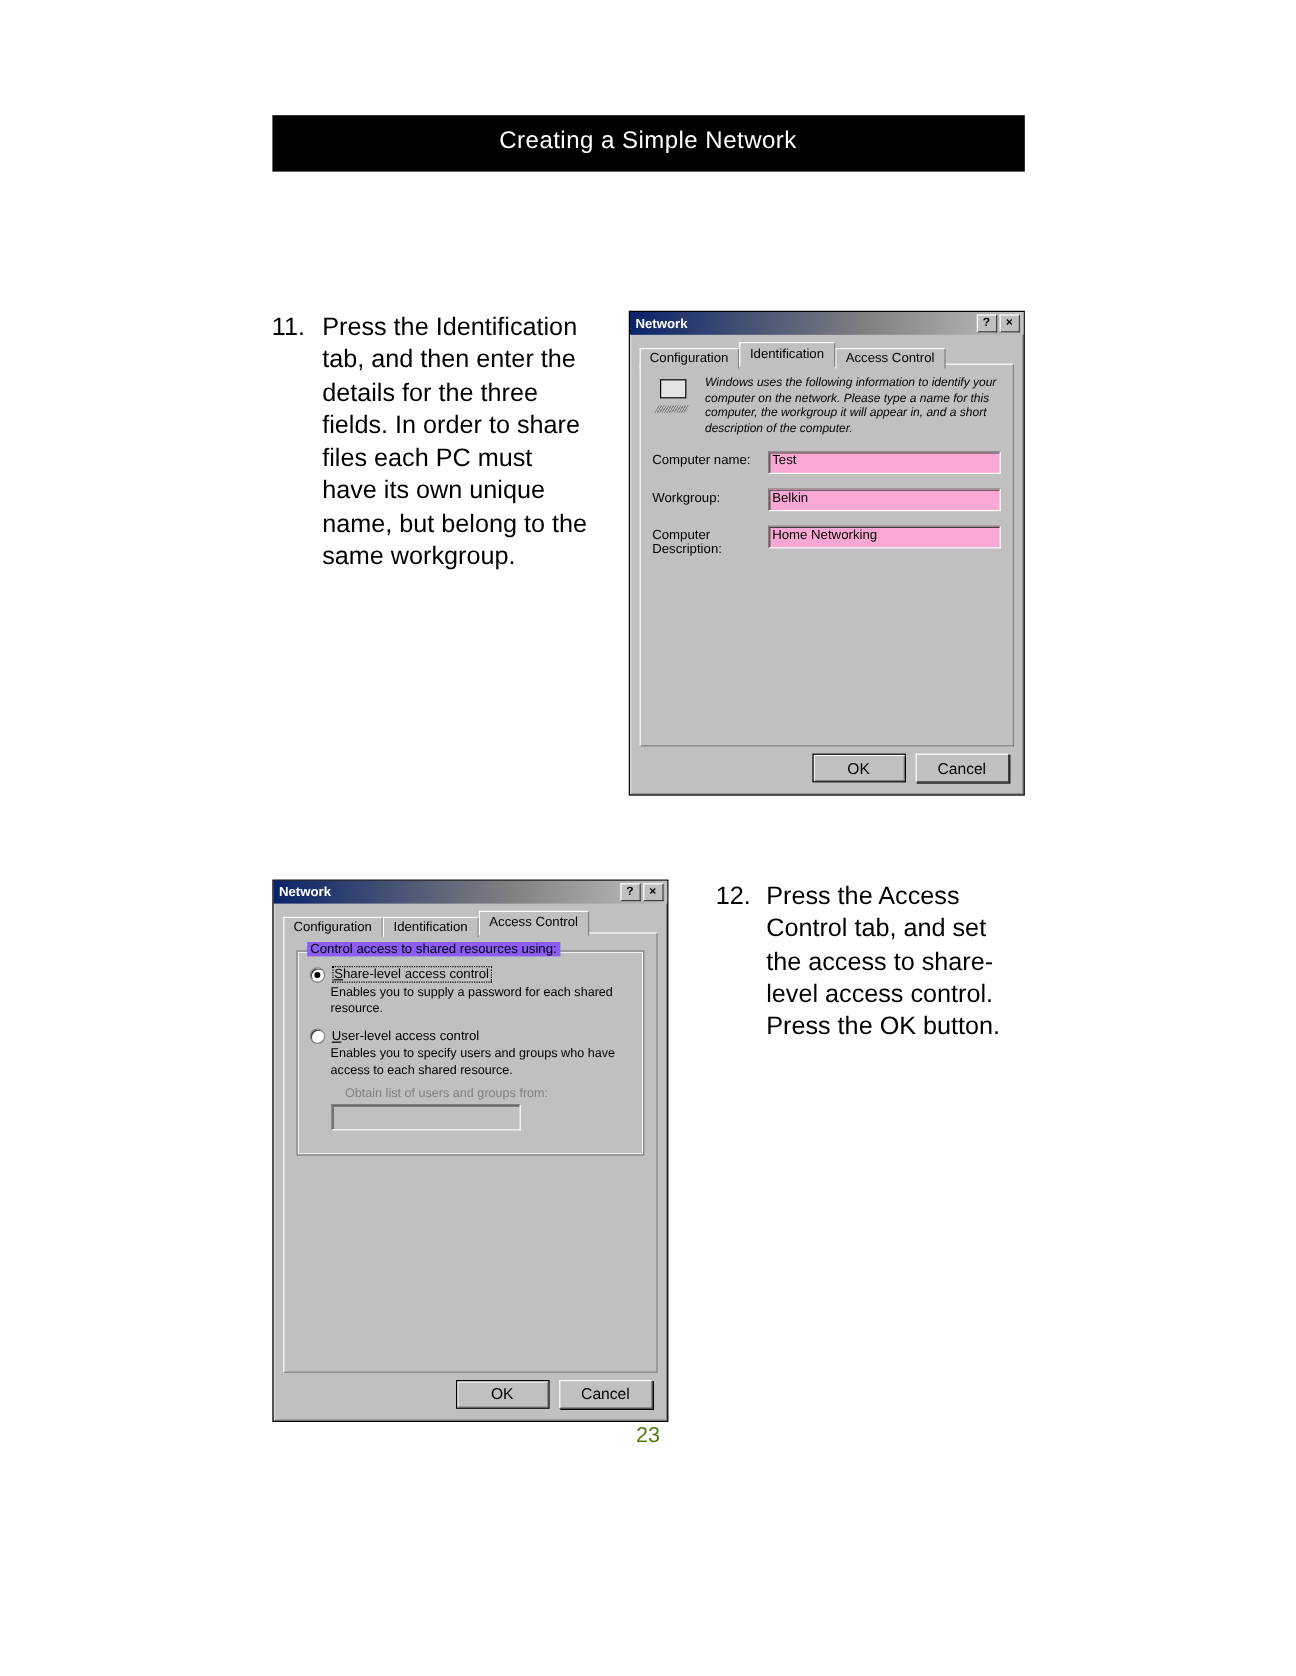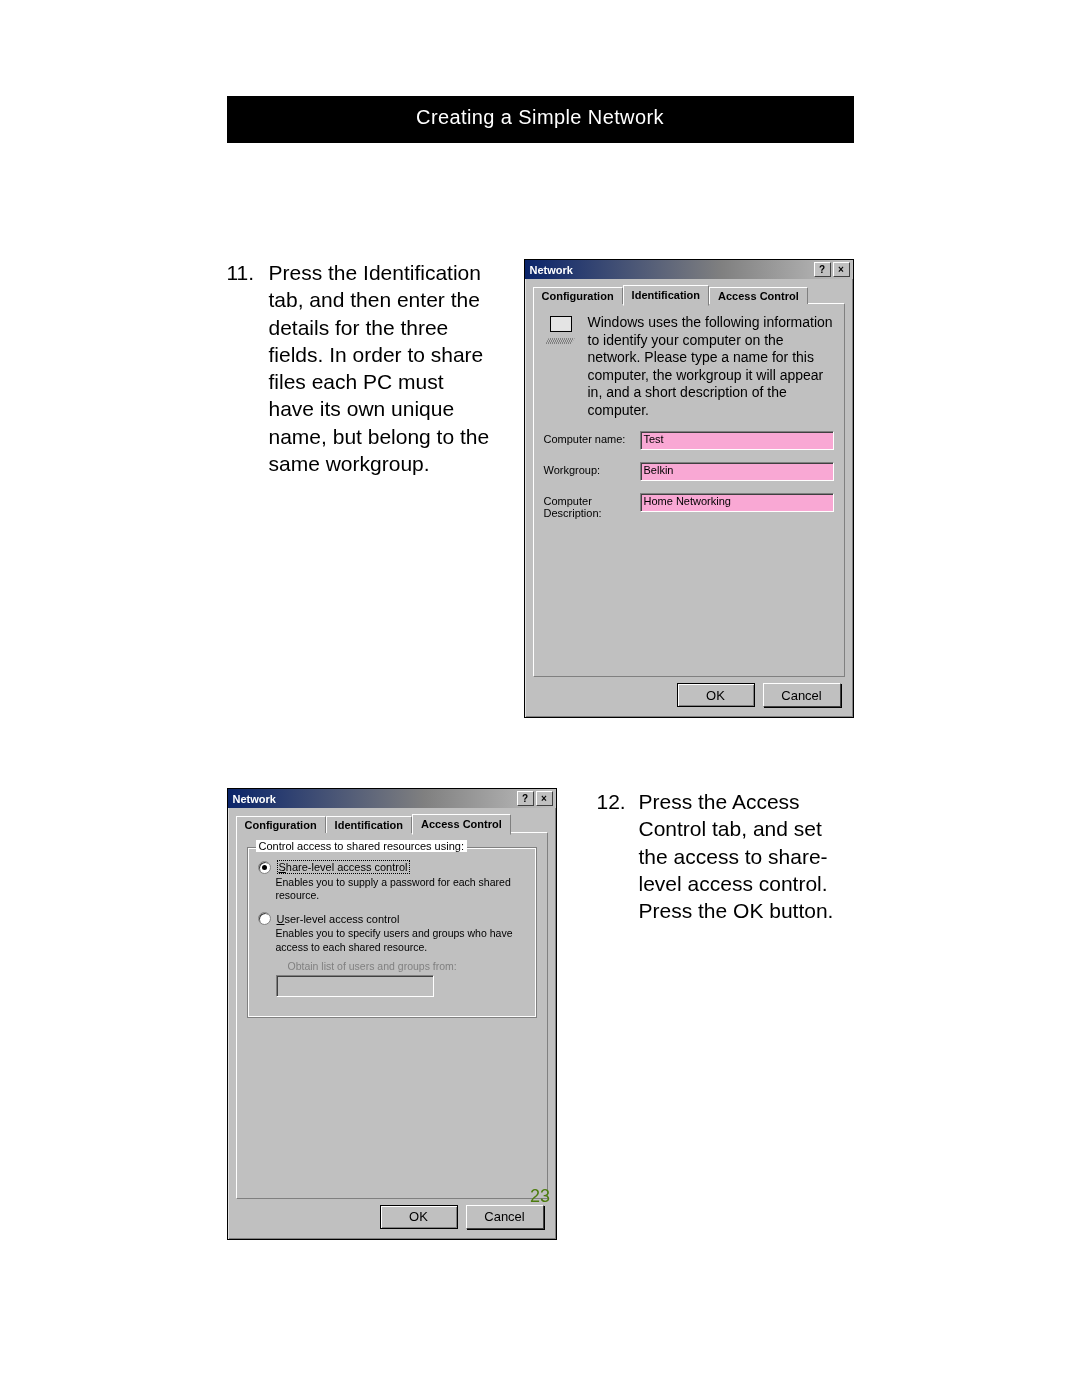--- a/index.html
+++ b/index.html
@@ -94,25 +94,24 @@
     font-weight: bold;
     font-size: 10px;
     line-height: 1;
     color: #000;
   }
   .dialog-body {
     padding: 6px 8px 10px 8px;
   }
   .tabs {
     display: flex;
-    align-items: flex-start;
+    align-items: flex-end;
     margin-bottom: -2px;
     position: relative;
     z-index: 2;
-    font-weight: bold;
   }
   .tab {
     padding: 2px 8px 2px 8px;
     font-size: 11px;
     border-top: 1px solid #fff;
     border-left: 1px solid #fff;
     border-right: 1px solid #808080;
     background: #c0c0c0;
     margin-right: 0px;
     position: relative;
@@ -156,23 +155,24 @@
     border: 1px solid #000;
   }
   .panel-id .icon .shadow {
     position: absolute;
     bottom: 4px; left: 3px;
     width: 26px; height: 6px;
     background: repeating-linear-gradient(90deg, #808080, #808080 1px, transparent 1px, transparent 2px);
     transform: skewX(-30deg);
   }
   .panel-id .info-text {
-    font-size: 14px;
+    font-size: 10px;
     line-height: 1.25;
     color: #000;
+    font-style: italic;
   }
   .form-row {
     display: flex;
     align-items: flex-start;
     gap: 6px;
     margin-bottom: 12px;
   }
   .form-row .lbl {
     width: 90px;
     font-size: 11px;
@@ -230,21 +230,21 @@
   .groupbox {
     border: 1px solid #808080;
     box-shadow: inset -1px -1px 0 #fff, inset 1px 1px 0 #fff;
     padding: 12px 10px 10px 10px;
     margin-top: 4px;
     position: relative;
   }
   .groupbox .legend {
     position: absolute;
     top: -8px; left: 8px;
-    background: #ffffff;
+    background: #8b5cf6;
     padding: 0 3px;
     font-size: 11px;
   }
   .radio-opt {
     margin-bottom: 10px;
   }
   .radio-row {
     display: flex;
     align-items: center;
     gap: 6px;

